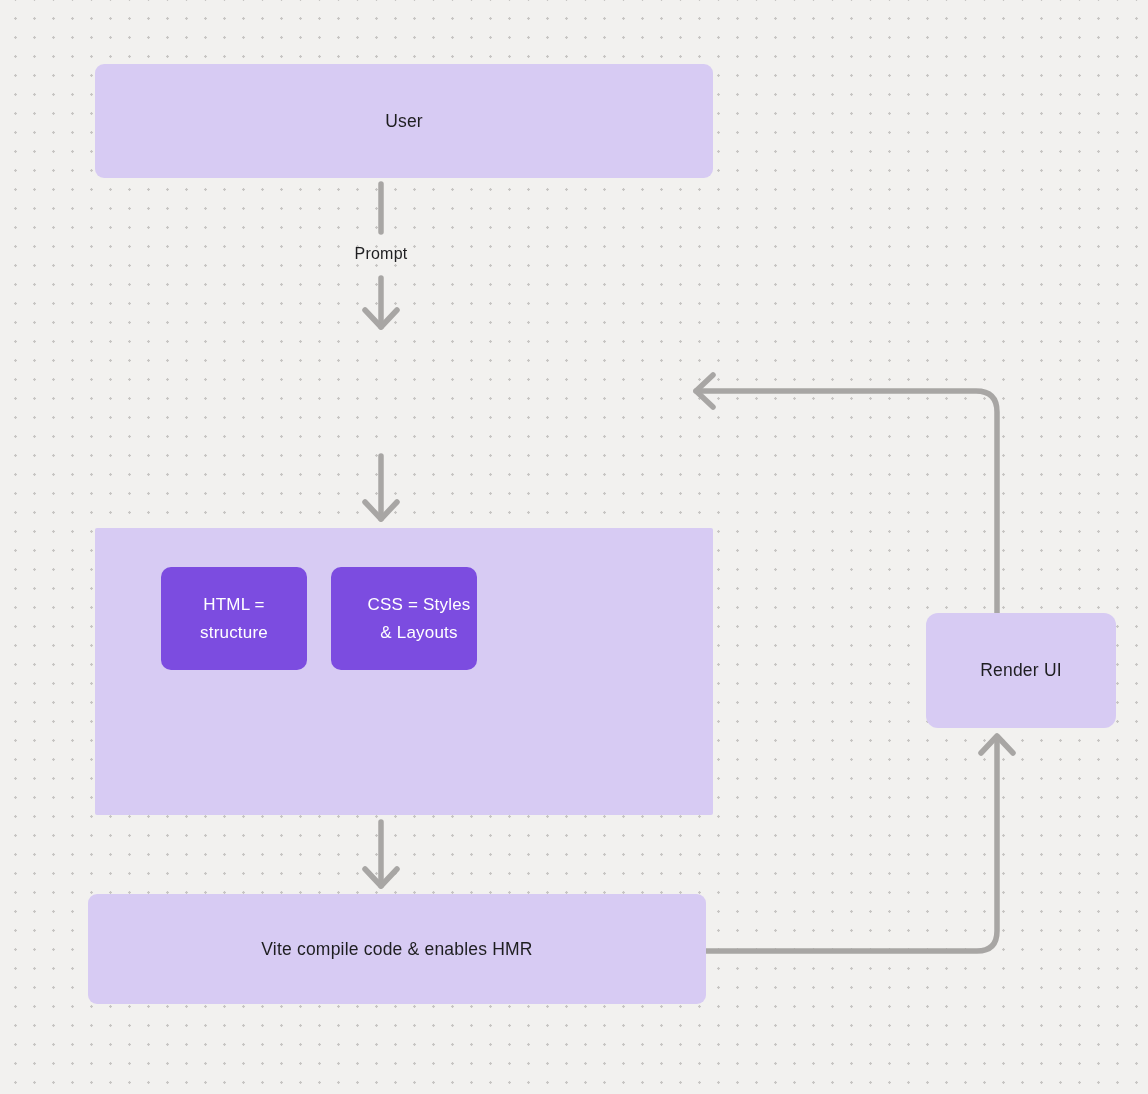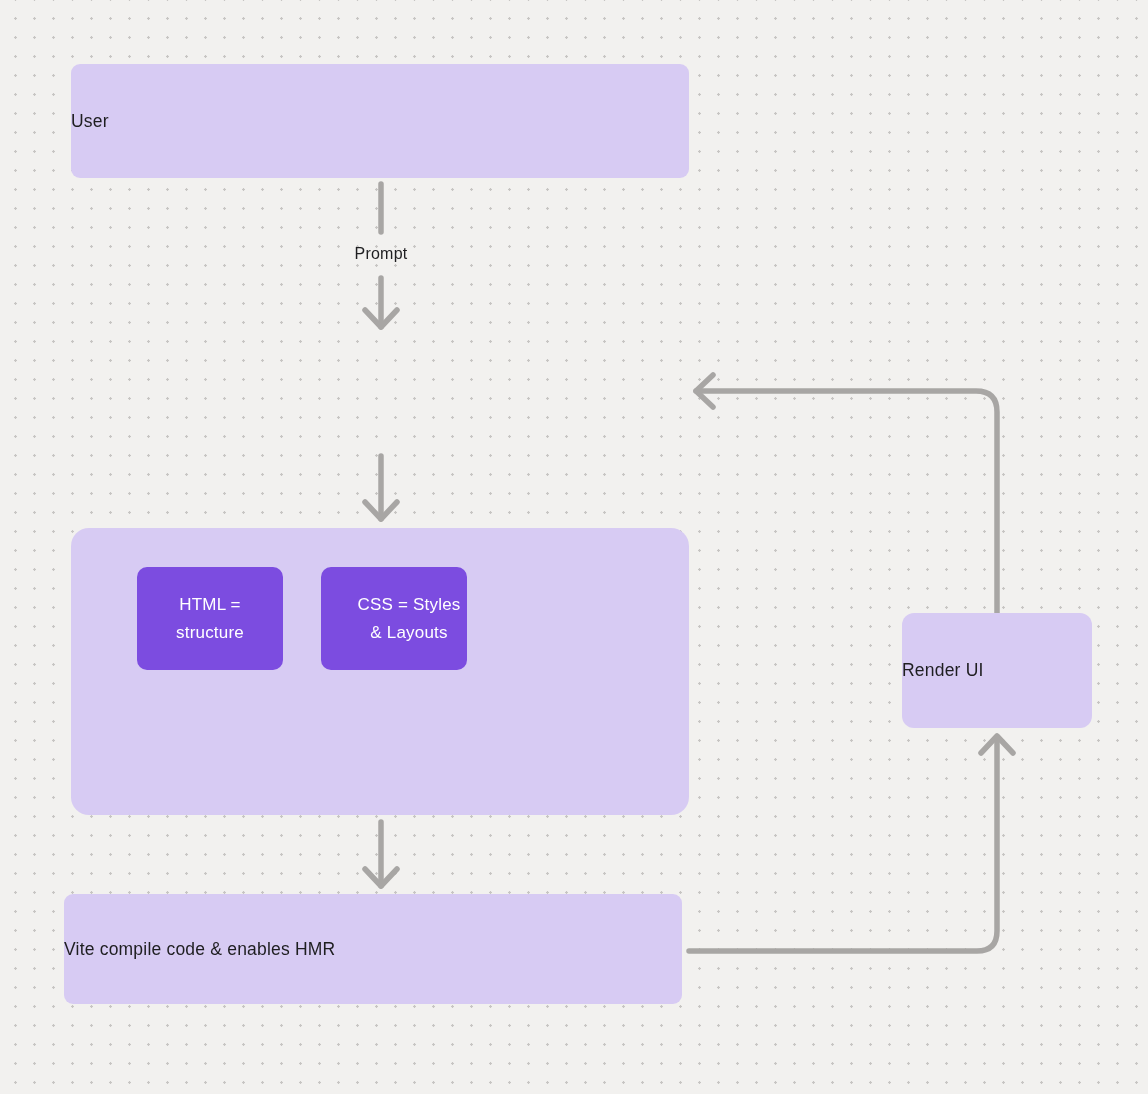--- a/index.html
+++ b/index.html
@@ -24,40 +24,40 @@
     background-size:19px 19px;
     background-position:6px 9px;
   }
   svg.edges{position:absolute;left:0;top:0;z-index:1;}
   .edge-path{
     fill:none;stroke:var(--arrow);stroke-width:5.5;
     stroke-linecap:round;stroke-linejoin:round;
   }
   .node{
     position:absolute;z-index:2;box-sizing:border-box;
-    display:flex;align-items:center;justify-content:flex-start;
+    display:flex;align-items:center;justify-content:center;
     background:var(--node-light);border-radius:9px;
     color:var(--text-dark);font-size:17.5px;font-weight:500;
-    letter-spacing:.2px;text-align:center;
+    letter-spacing:.2px;text-align:center;margin-left:24px;
   }
   .node-user   {left:71px; top:64px;  width:618px;height:114px;}
   .node-webapp {left:71px; top:334px; width:618px;height:114px;}
-  .node-group  {left:71px; top:528px; width:618px;height:287px;border-radius:18px;}
+  .node-group  {left:71px; top:528px; width:618px;height:287px;border-radius:2px;}
   .node-vite   {left:64px; top:894px; width:618px;height:110px;}
   .node-render {left:902px;top:613px; width:190px;height:115px;border-radius:12px;}
   .sub-node{
     position:absolute;top:39px;width:146px;height:103px;box-sizing:border-box;
     display:flex;align-items:center;justify-content:center;
     background:var(--node-dark);border-radius:10px;
     color:var(--text-light);font-size:17px;font-weight:500;
     line-height:28px;text-align:center;
   }
   .sub-node .sub-label{display:block;max-width:114px;}
   .sub-html{left:66px;}
-  .sub-css {left:250px;padding-left:30px;}
+  .sub-css {left:236px;padding-left:30px;}
   .sub-js  {left:408px;}
   .group-caption{
     position:absolute;left:0;top:189px;width:100%;
     text-align:center;font-size:17.5px;font-weight:500;
     color:var(--text-dark);letter-spacing:.2px;
   }
   .edge-label{
     position:absolute;z-index:2;left:281px;top:245px;width:200px;
     text-align:center;font-size:16px;font-weight:500;
     color:var(--text-dark);letter-spacing:.2px;

